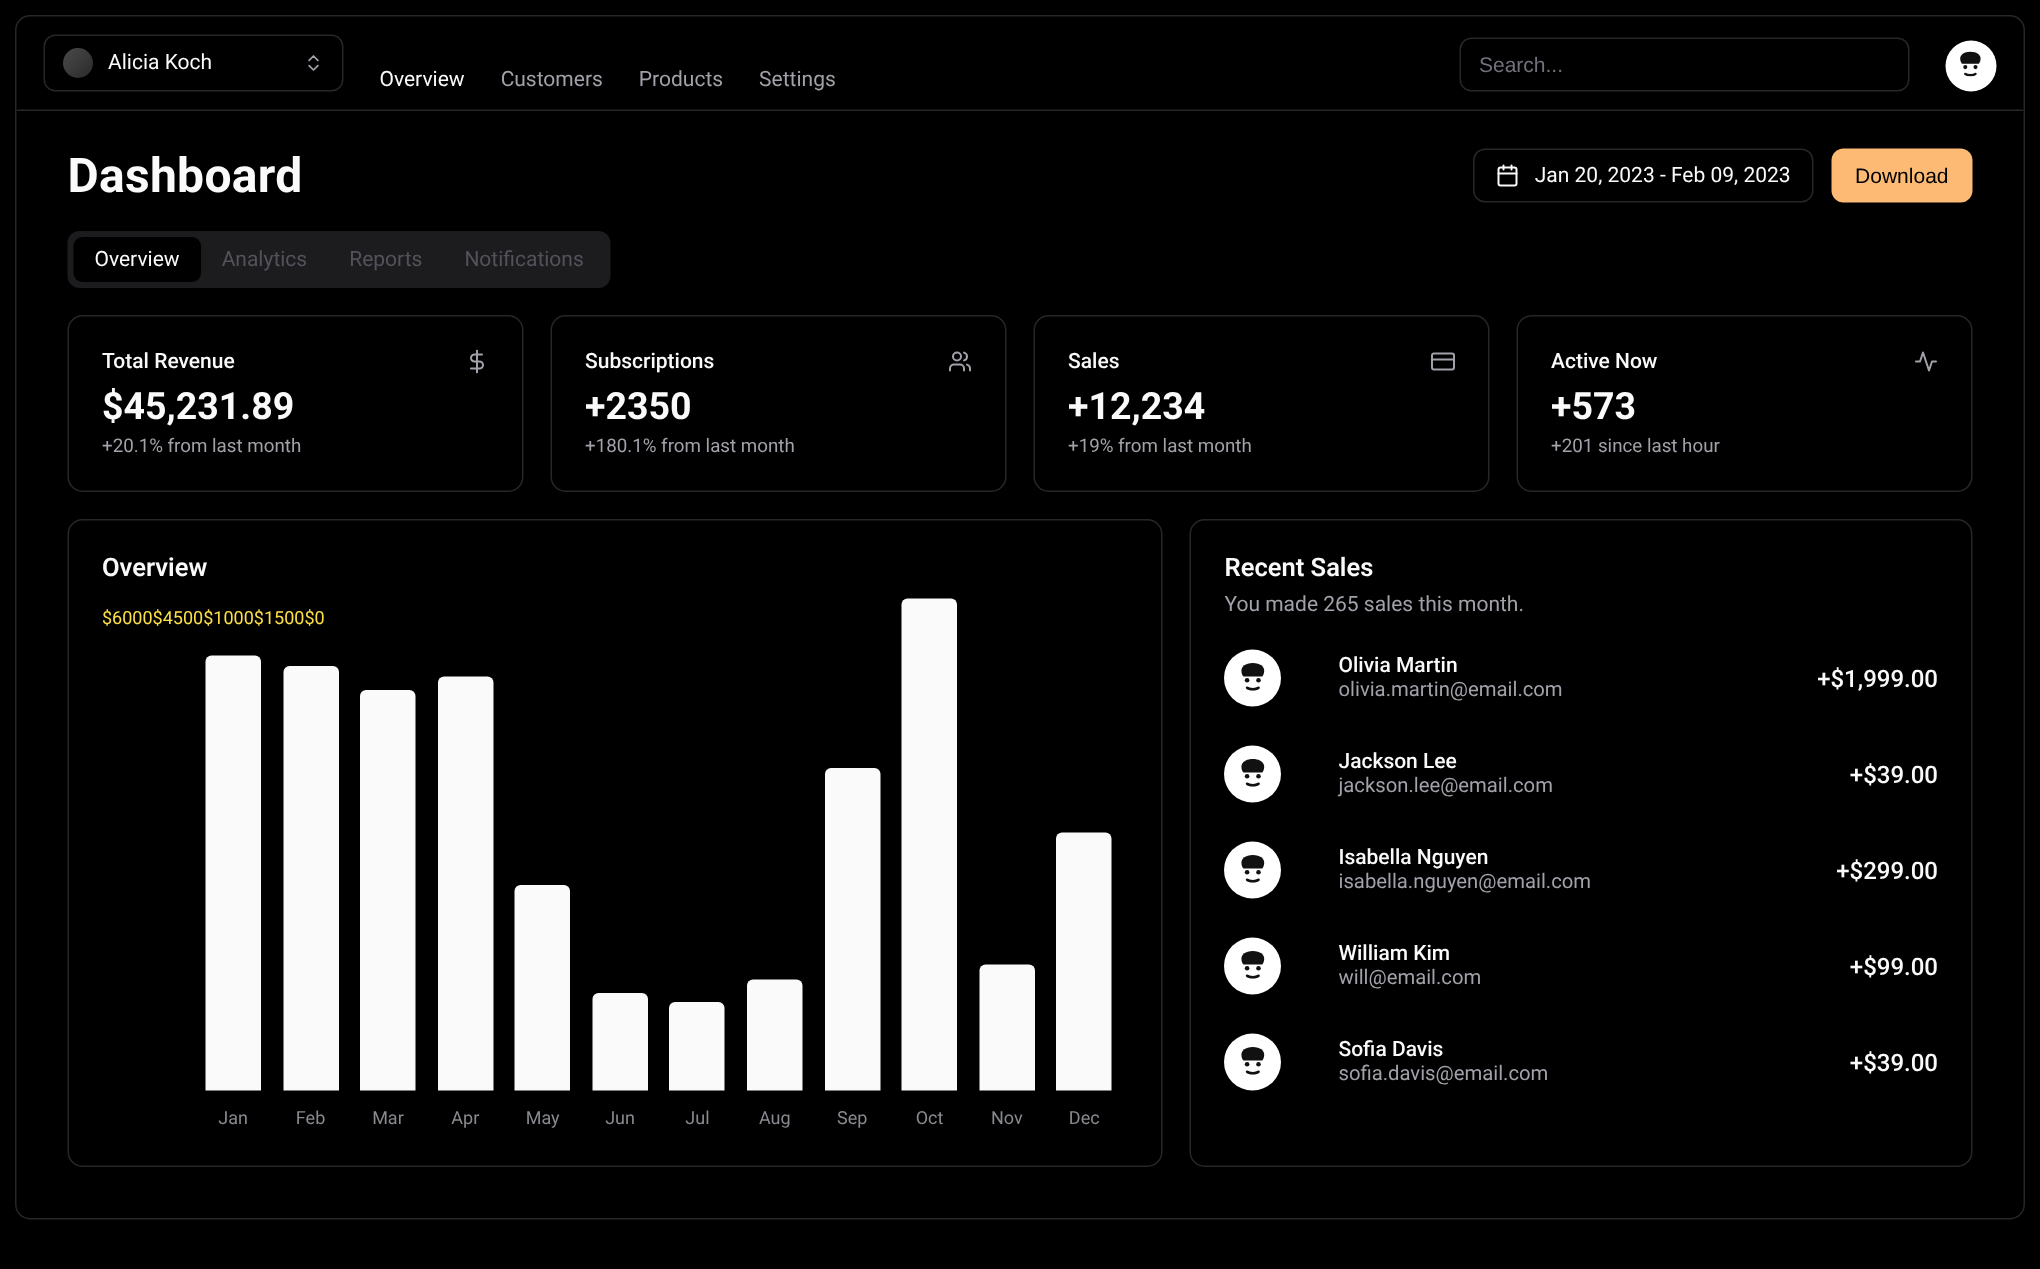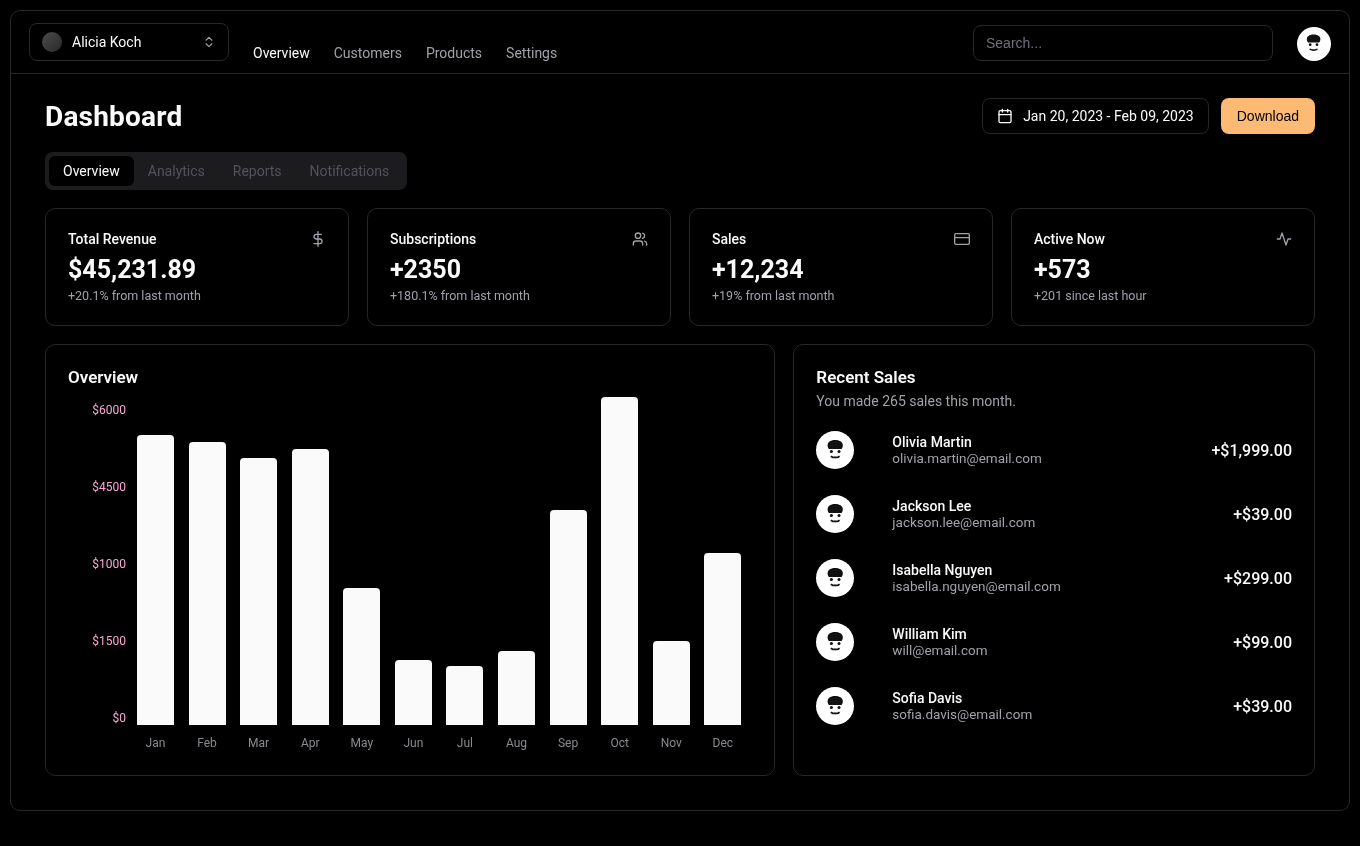--- a/index.html
+++ b/index.html
@@ -67,21 +67,21 @@
     width: 34px; height: 34px; border-radius: 50%;
     background: #fff; display:flex; align-items:center; justify-content:center;
     overflow:hidden;
   }
   
   .main { padding: 24px 34px 34px; }
   .headrow {
     display:flex; align-items:center; justify-content:space-between;
     margin-bottom: 18px;
   }
-  h1 { margin:0; font-size: 28px; font-weight: 700; letter-spacing: 0.2px; }
+  h1 { margin:0; font-size: 32px; font-weight: 700; letter-spacing: 0.2px; }
   .headright { display:flex; gap:12px; align-items:center;border-radius:16px; }
   .datebtn {
     display:flex; align-items:center; gap:10px;
     border:1px solid var(--border); border-radius:8px;
     padding: 9px 14px; cursor:pointer;
   }
   .cal { width:16px; height:16px; stroke: var(--text); }
   .dlbtn {
     background:#fdba74; color:#000; border:none; border-radius:8px;
     padding: 10px 16px; font-weight:500; cursor:pointer; font-size:14px;
@@ -113,22 +113,22 @@
   
   .lower {
     display:grid; grid-template-columns: 1.82fr 1.3fr; gap:18px;
   }
   .card h3 { margin:0 0 6px; font-size:17px; font-weight:600; }
   .card .sub { color:var(--muted); font-size:14px; margin-bottom:22px; }
   
   .chartwrap { position:relative; height:350px; margin-top:16px;}
   .ylabels {
     position:absolute; left:0; top:0; bottom:28px;
-    display:flex; flex-direction:column; justify-content:space-between;
-    width:58px; text-align:right; color:#f9a8d4; font-size:12px;
+    display:flex; flex-direction:row; justify-content:space-between;
+    width:58px; text-align:right; color:#fde047; font-size:12px;
   }
   .plot {
     position:absolute; left:58px; right:0; top:0; bottom:28px;
     display:flex; align-items:flex-end; gap:2.4%;
     padding: 0 1.6%;
   }
   .bar {
     flex:1; background:#fafafa; border-radius:4px 4px 0 0;
   }
   .xlabels {

